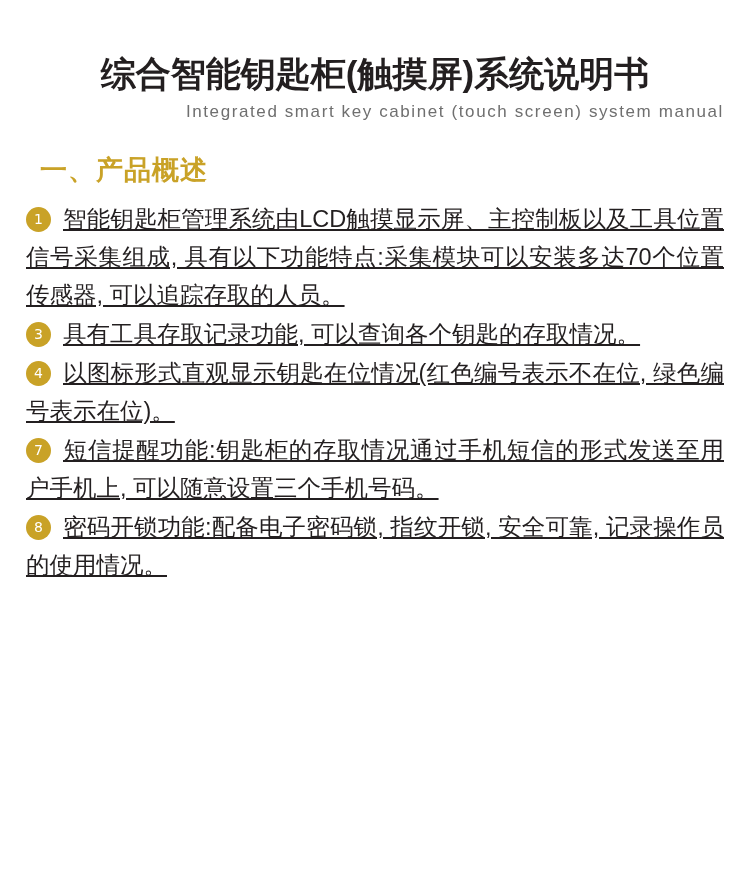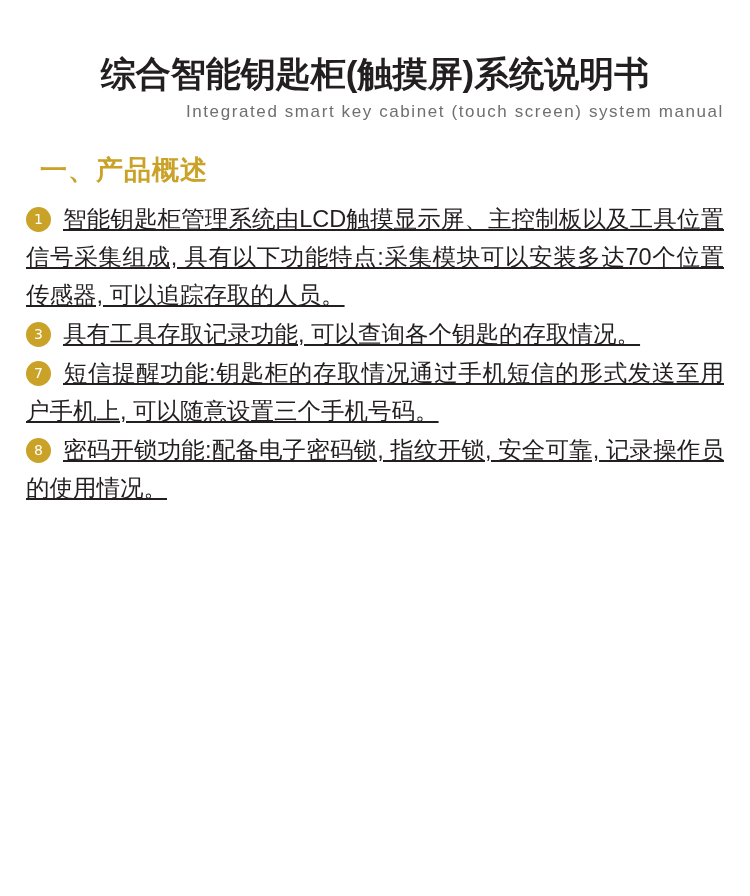--- a/index.html
+++ b/index.html
@@ -95,20 +95,23 @@
 
     <p class="item">
       <span class="num">1</span><span class="item-text">智能钥匙柜管理系统由LCD触摸显示屏、主控制板以及工具位置信号采集组成, 具有以下功能特点:采集模块可以安装多达70个位置传感器, 可以追踪存取的人员。</span>
     </p>
 
 
     <p class="item">
       <span class="num">3</span><span class="item-text">具有工具存取记录功能, 可以查询各个钥匙的存取情况。</span>
     </p>
 
+    <p class="item">
+      <span class="num">4</span><span class="item-text">以图标形式直观显示钥匙在位情况(红色编号表示不在位, 绿色编号表示在位)。</span>
+    </p>
 
 
 
     <p class="item">
       <span class="num">7</span><span class="item-text">短信提醒功能:钥匙柜的存取情况通过手机短信的形式发送至用户手机上, 可以随意设置三个手机号码。</span>
     </p>
 
     <p class="item">
       <span class="num">8</span><span class="item-text">密码开锁功能:配备电子密码锁, 指纹开锁, 安全可靠, 记录操作员的使用情况。</span>
     </p>

